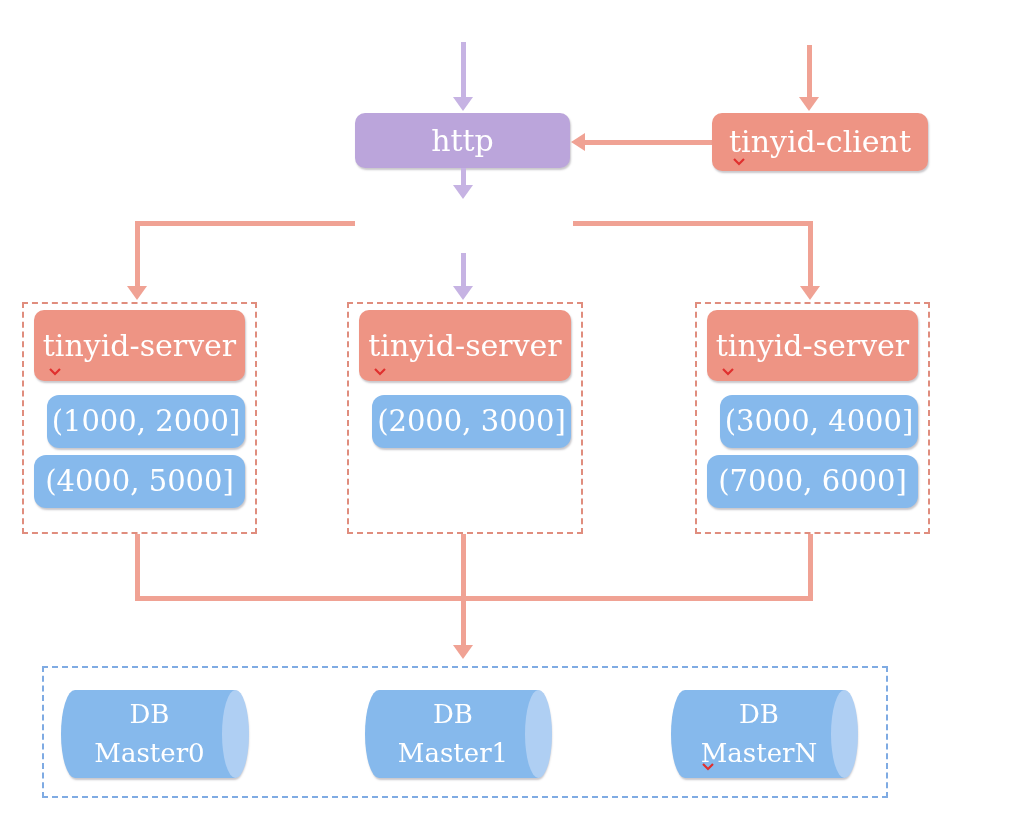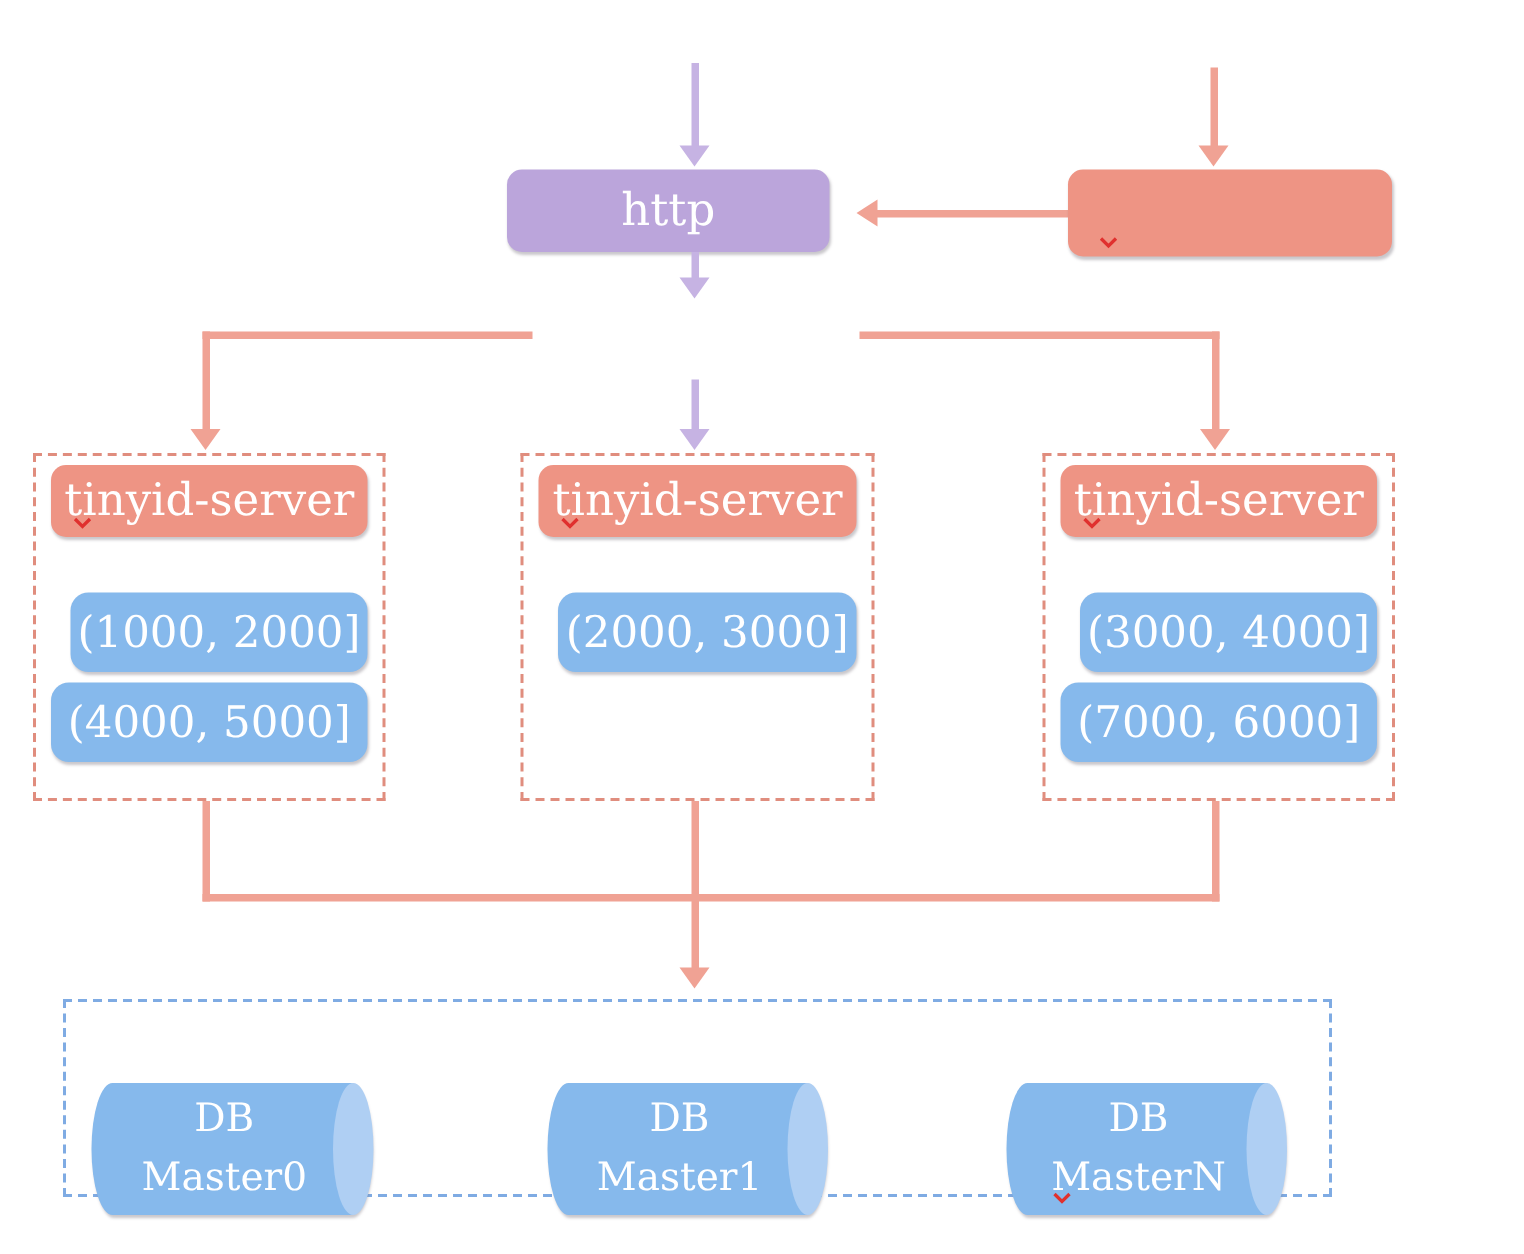--- a/index.html
+++ b/index.html
@@ -25,30 +25,30 @@
   .hline{height:5px;}
   
   .ah{position:absolute;width:0;height:0;}
   .ah-down{border-left:10px solid transparent;border-right:10px solid transparent;border-top:14px solid #f0a294;}
   .ah-down.purh{border-top-color:#c6b3e3;}
   .ah-left{border-top:9px solid transparent;border-bottom:9px solid transparent;border-right:14px solid #f0a294;}
   
   .group{position:absolute;border:2px dashed #e08d7e;background:transparent;box-sizing:border-box;}
   .dbgroup{position:absolute;border:2px dashed #7fabe3;background:transparent;box-sizing:border-box;}
   
-  .g-server{left:10px;right:10px;top:6px;height:48px;}
+  .g-server{left:10px;right:10px;top:6px;height:71px;}
   .g-r1{left:23px;right:10px;top:91px;height:53px;}
   .g-r2{left:10px;right:10px;top:151px;height:53px;}
   
   .cyl{
     position:absolute;height:88px;background:#86b9ec;
     border-radius:14px / 44px;
     box-shadow:1px 2px 2px rgba(120,115,125,.40);
     display:flex;flex-direction:column;align-items:center;justify-content:center;
-    color:#ffffff;font-size:26px;line-height:1.5;padding-right:10px;box-sizing:border-box;margin-top:32px;
+    color:#ffffff;font-size:26px;line-height:1.5;padding-right:10px;box-sizing:border-box;
   }
   .cyl::after{
     content:"";position:absolute;right:-1px;top:0;width:27px;height:88px;
     border-radius:50%;background:#afcff3;
   }
   .cyl span{position:relative;z-index:1;white-space:nowrap;}
   
   .freelabel{
     position:absolute;color:#141414;font-size:29px;line-height:1.2;
     text-align:center;white-space:nowrap;
@@ -63,25 +63,26 @@
 
   <div class="vline pur" style="left:461px;top:42px;height:56px"></div>
   <div class="ah ah-down purh" style="left:453px;top:97px"></div>
 
   <div class="vline sal" style="left:807px;top:45px;height:53px"></div>
   <div class="ah ah-down" style="left:799px;top:97px"></div>
 
   <div class="hline sal" style="left:584px;top:140px;width:128px"></div>
   <div class="ah ah-left" style="left:571px;top:133px"></div>
 
-  <div class="box purple" style="left:338px;top:113px;width:215px;height:55px">
+  <div class="box purple" style="left:355px;top:113px;width:215px;height:55px">
     <span>http</span>
   </div>
 
   <div class="box salmon" style="left:712px;top:113px;width:216px;height:58px">
+    <span>tinyid-client</span>
     <svg class="squig" style="left:20px;bottom:5px" width="14" height="9" viewBox="0 0 14 9">
         <polyline points="2,2 7,7 12,2" fill="none" stroke="#e0302e" stroke-width="2.2"></polyline>
       </svg>
   </div>
 
   <div class="vline pur" style="left:461px;top:168px;height:20px"></div>
   <div class="ah ah-down purh" style="left:453px;top:185px"></div>
 
 
   <div class="hline sal" style="left:135px;top:221px;width:220px"></div>

